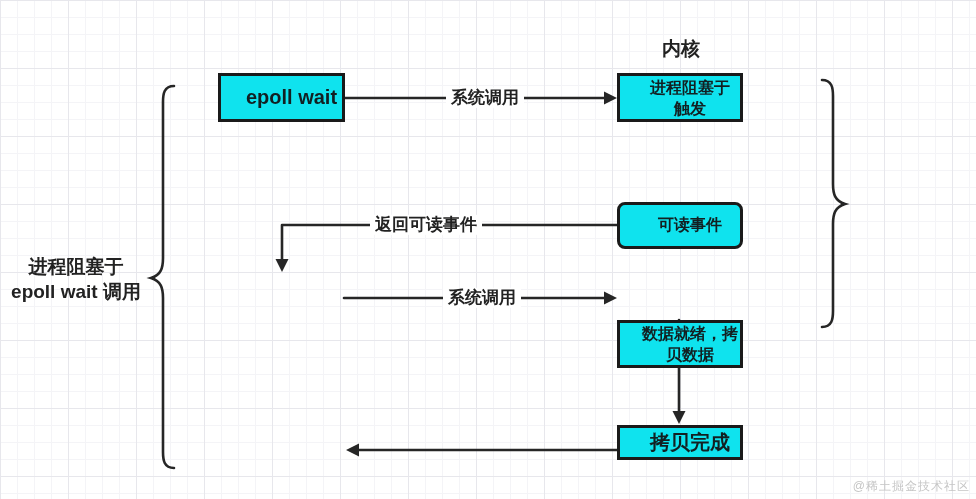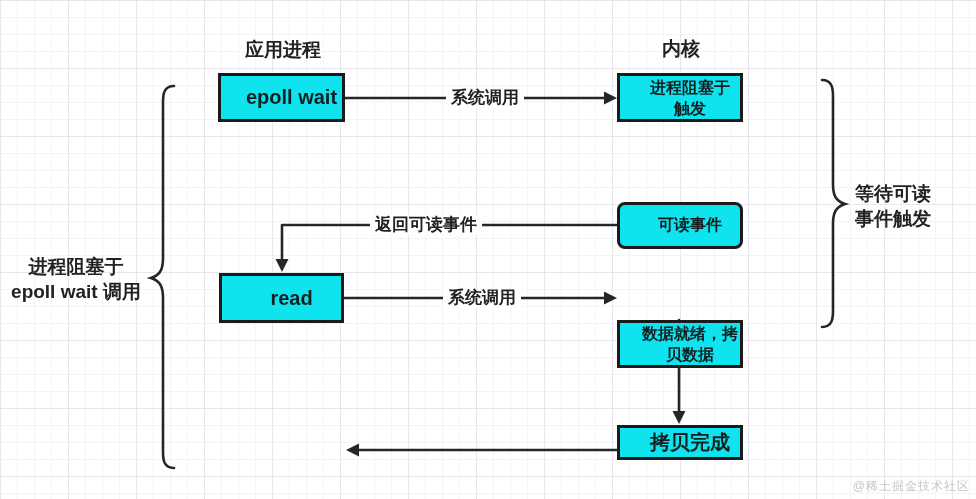--- a/index.html
+++ b/index.html
@@ -76,59 +76,51 @@
     <polygon class="head" points="679,424 672.5,411 685.5,411"></polygon>
 
     <path class="conn" d="M617,450 L357,450"></path>
     <polygon class="head" points="346,450 359,443.5 359,456.5"></polygon>
 
     <path class="brace" d="M174,86 C164,86 163,94 163,102 L163,258 C163,268 161,275 151,278 C161,281 163,288 163,298 L163,452 C163,460 164,468 174,468"></path>
 
     <path class="brace" d="M822,80 C832,80 833,88 833,96 L833,184 C833,194 835,201 845,204 C835,207 833,214 833,224 L833,311 C833,319 832,327 822,327"></path>
   </svg>
 
-  <div class="col-header" style="left:283px;top:50px;">应用进程</div>
   <div class="col-header" style="left:681px;top:49px;">内核</div>
 
   <div class="node n-epoll">
     <span class="ln">epoll wait</span>
   </div>
 
   <div class="node n-noevt">
     <span class="ln">进程阻塞于</span>
     <span class="ln">触发</span>
   </div>
 
   <div class="node n-revt">
     <span class="ln">可读事件</span>
   </div>
 
-  <div class="node n-read">
-    <span class="ln">read</span>
-  </div>
 
   <div class="node n-ready">
     <span class="ln">数据就绪，拷</span>
     <span class="ln">贝数据</span>
   </div>
 
 
   <div class="node n-copy">
     <span class="ln">拷贝完成</span>
   </div>
 
   <div class="edge-label" style="left:485px;top:98px;">系统调用</div>
   <div class="edge-label" style="left:426px;top:225px;">返回可读事件</div>
   <div class="edge-label" style="left:482px;top:298px;">系统调用</div>
 
   <div class="brace-label left">
     <span class="ln" style="display:block;">进程阻塞于</span>
     <span class="ln" style="display:block;">epoll wait 调用</span>
   </div>
 
-  <div class="brace-label right">
-    <span class="ln" style="display:block;">等待可读</span>
-    <span class="ln" style="display:block;">事件触发</span>
-  </div>
 
   <div class="watermark">@稀土掘金技术社区</div>
 
 </div>
 
 </body></html>

